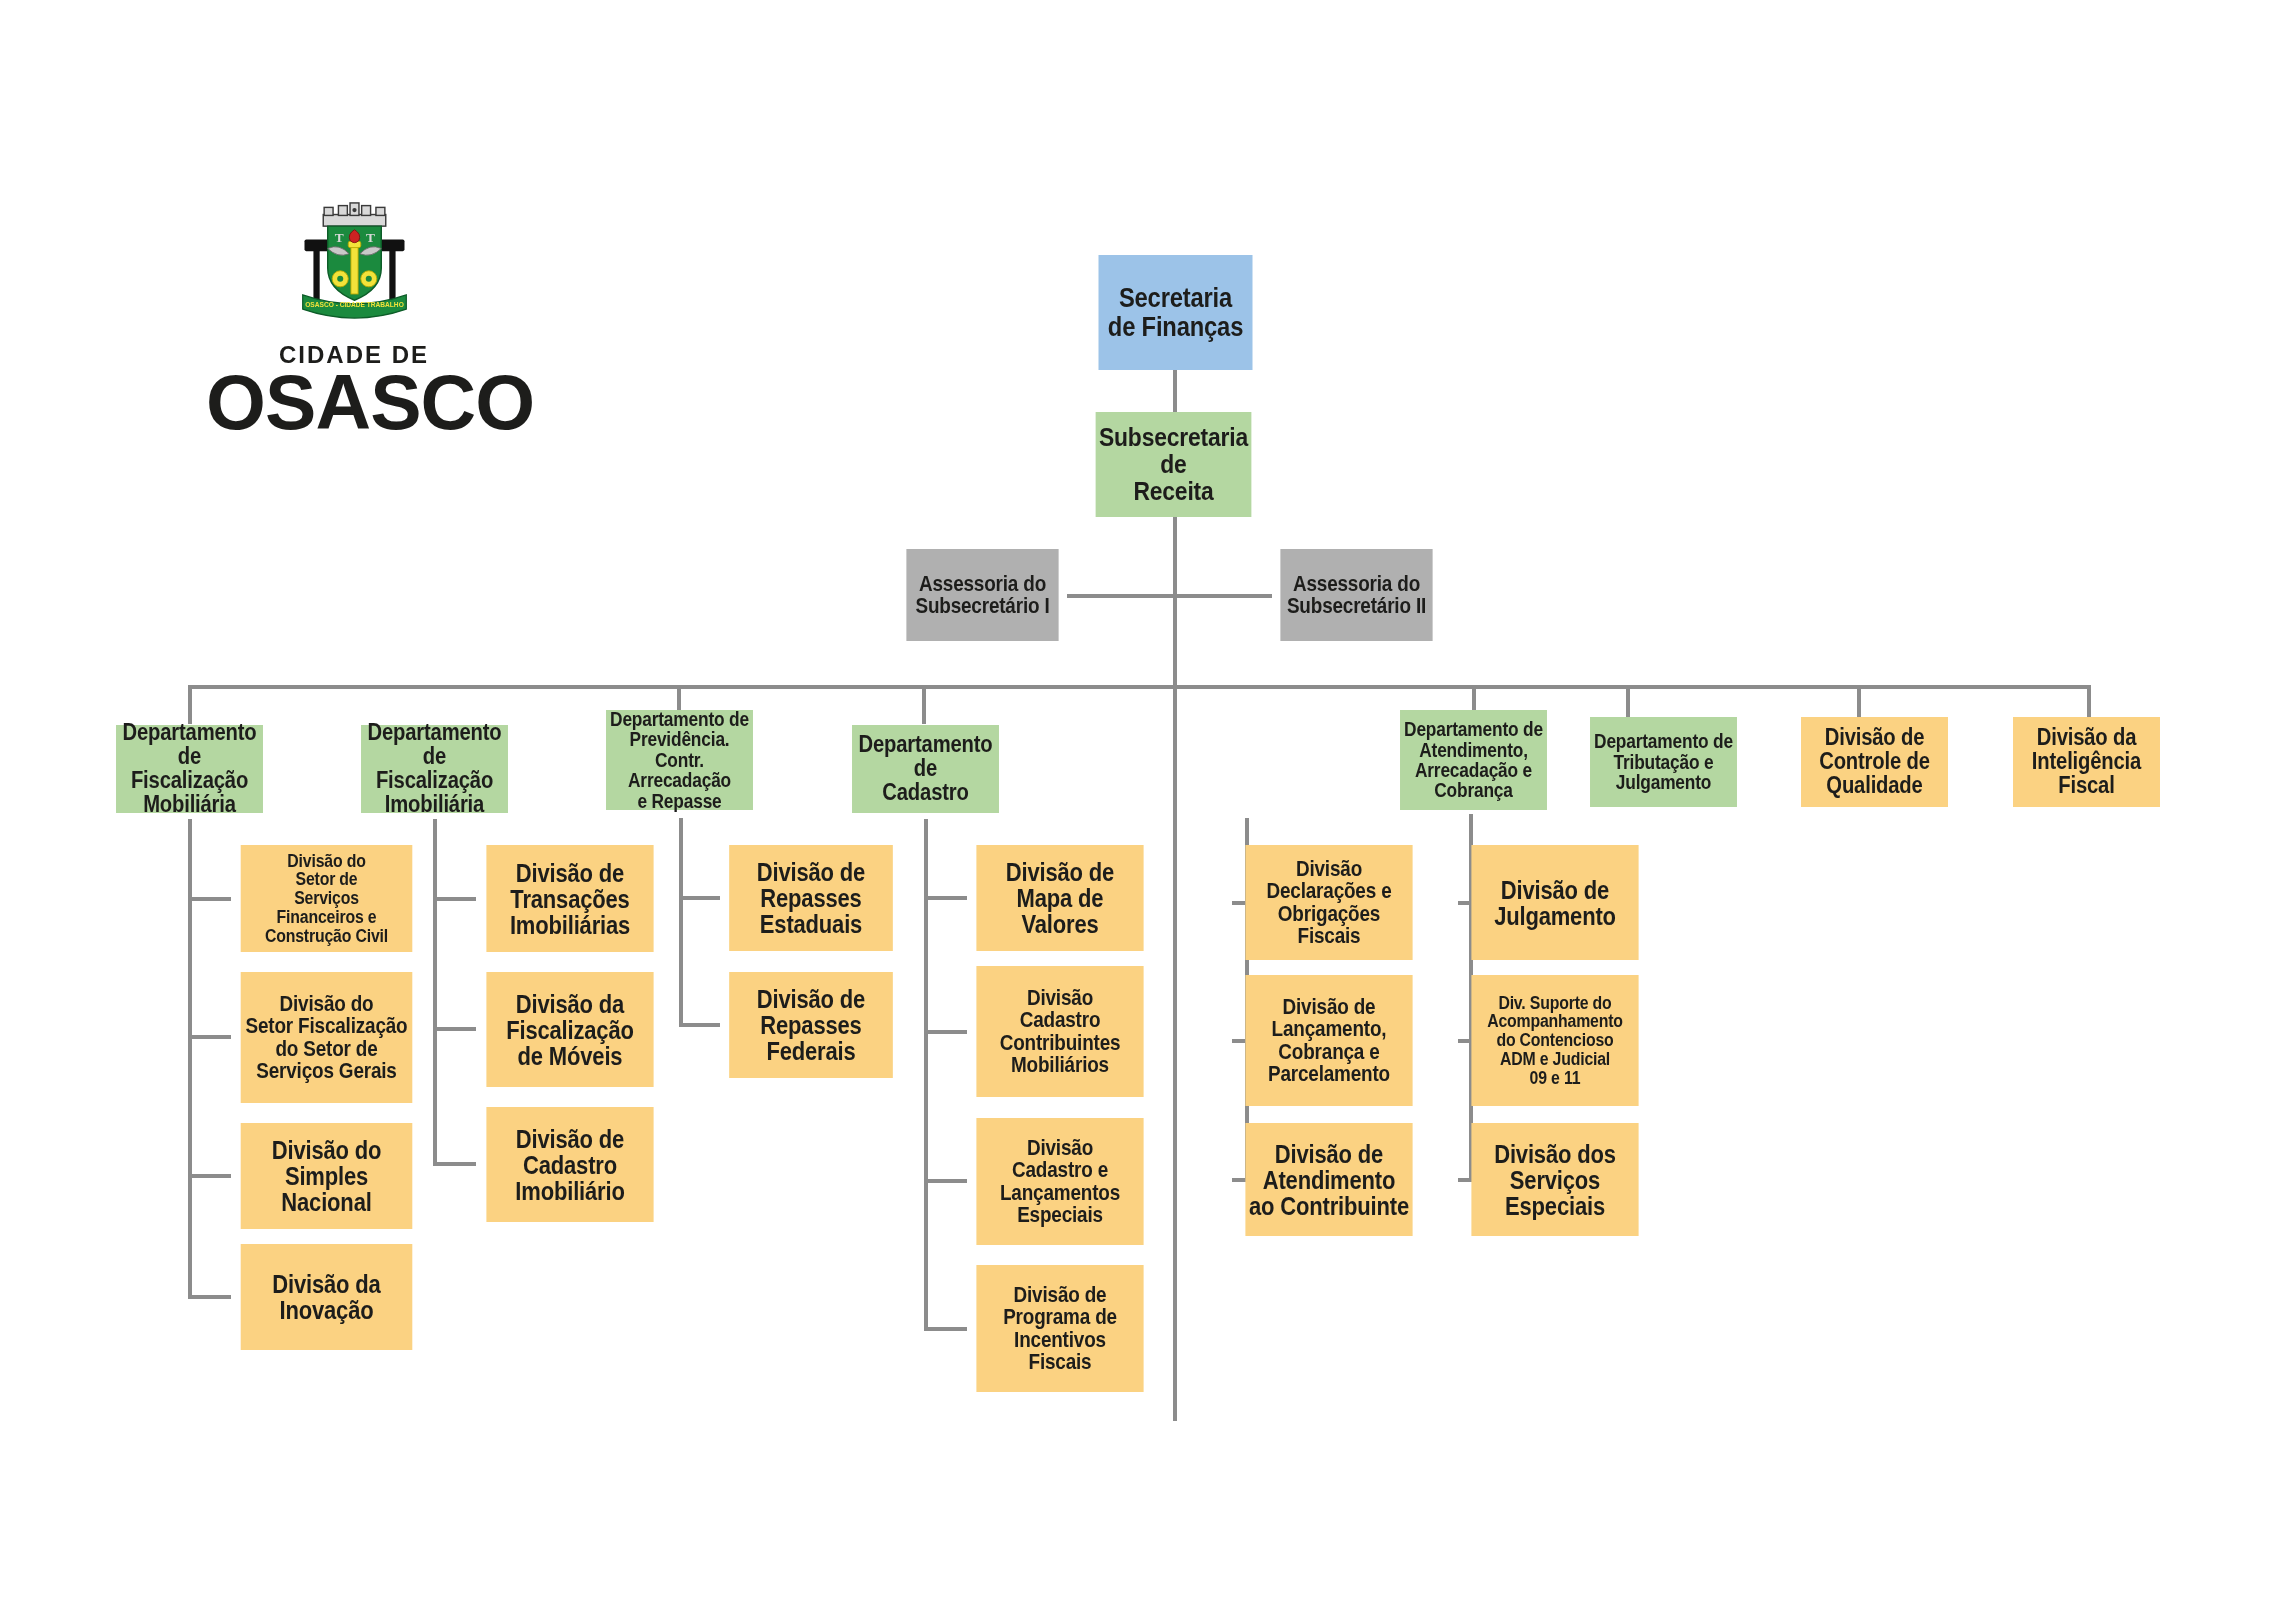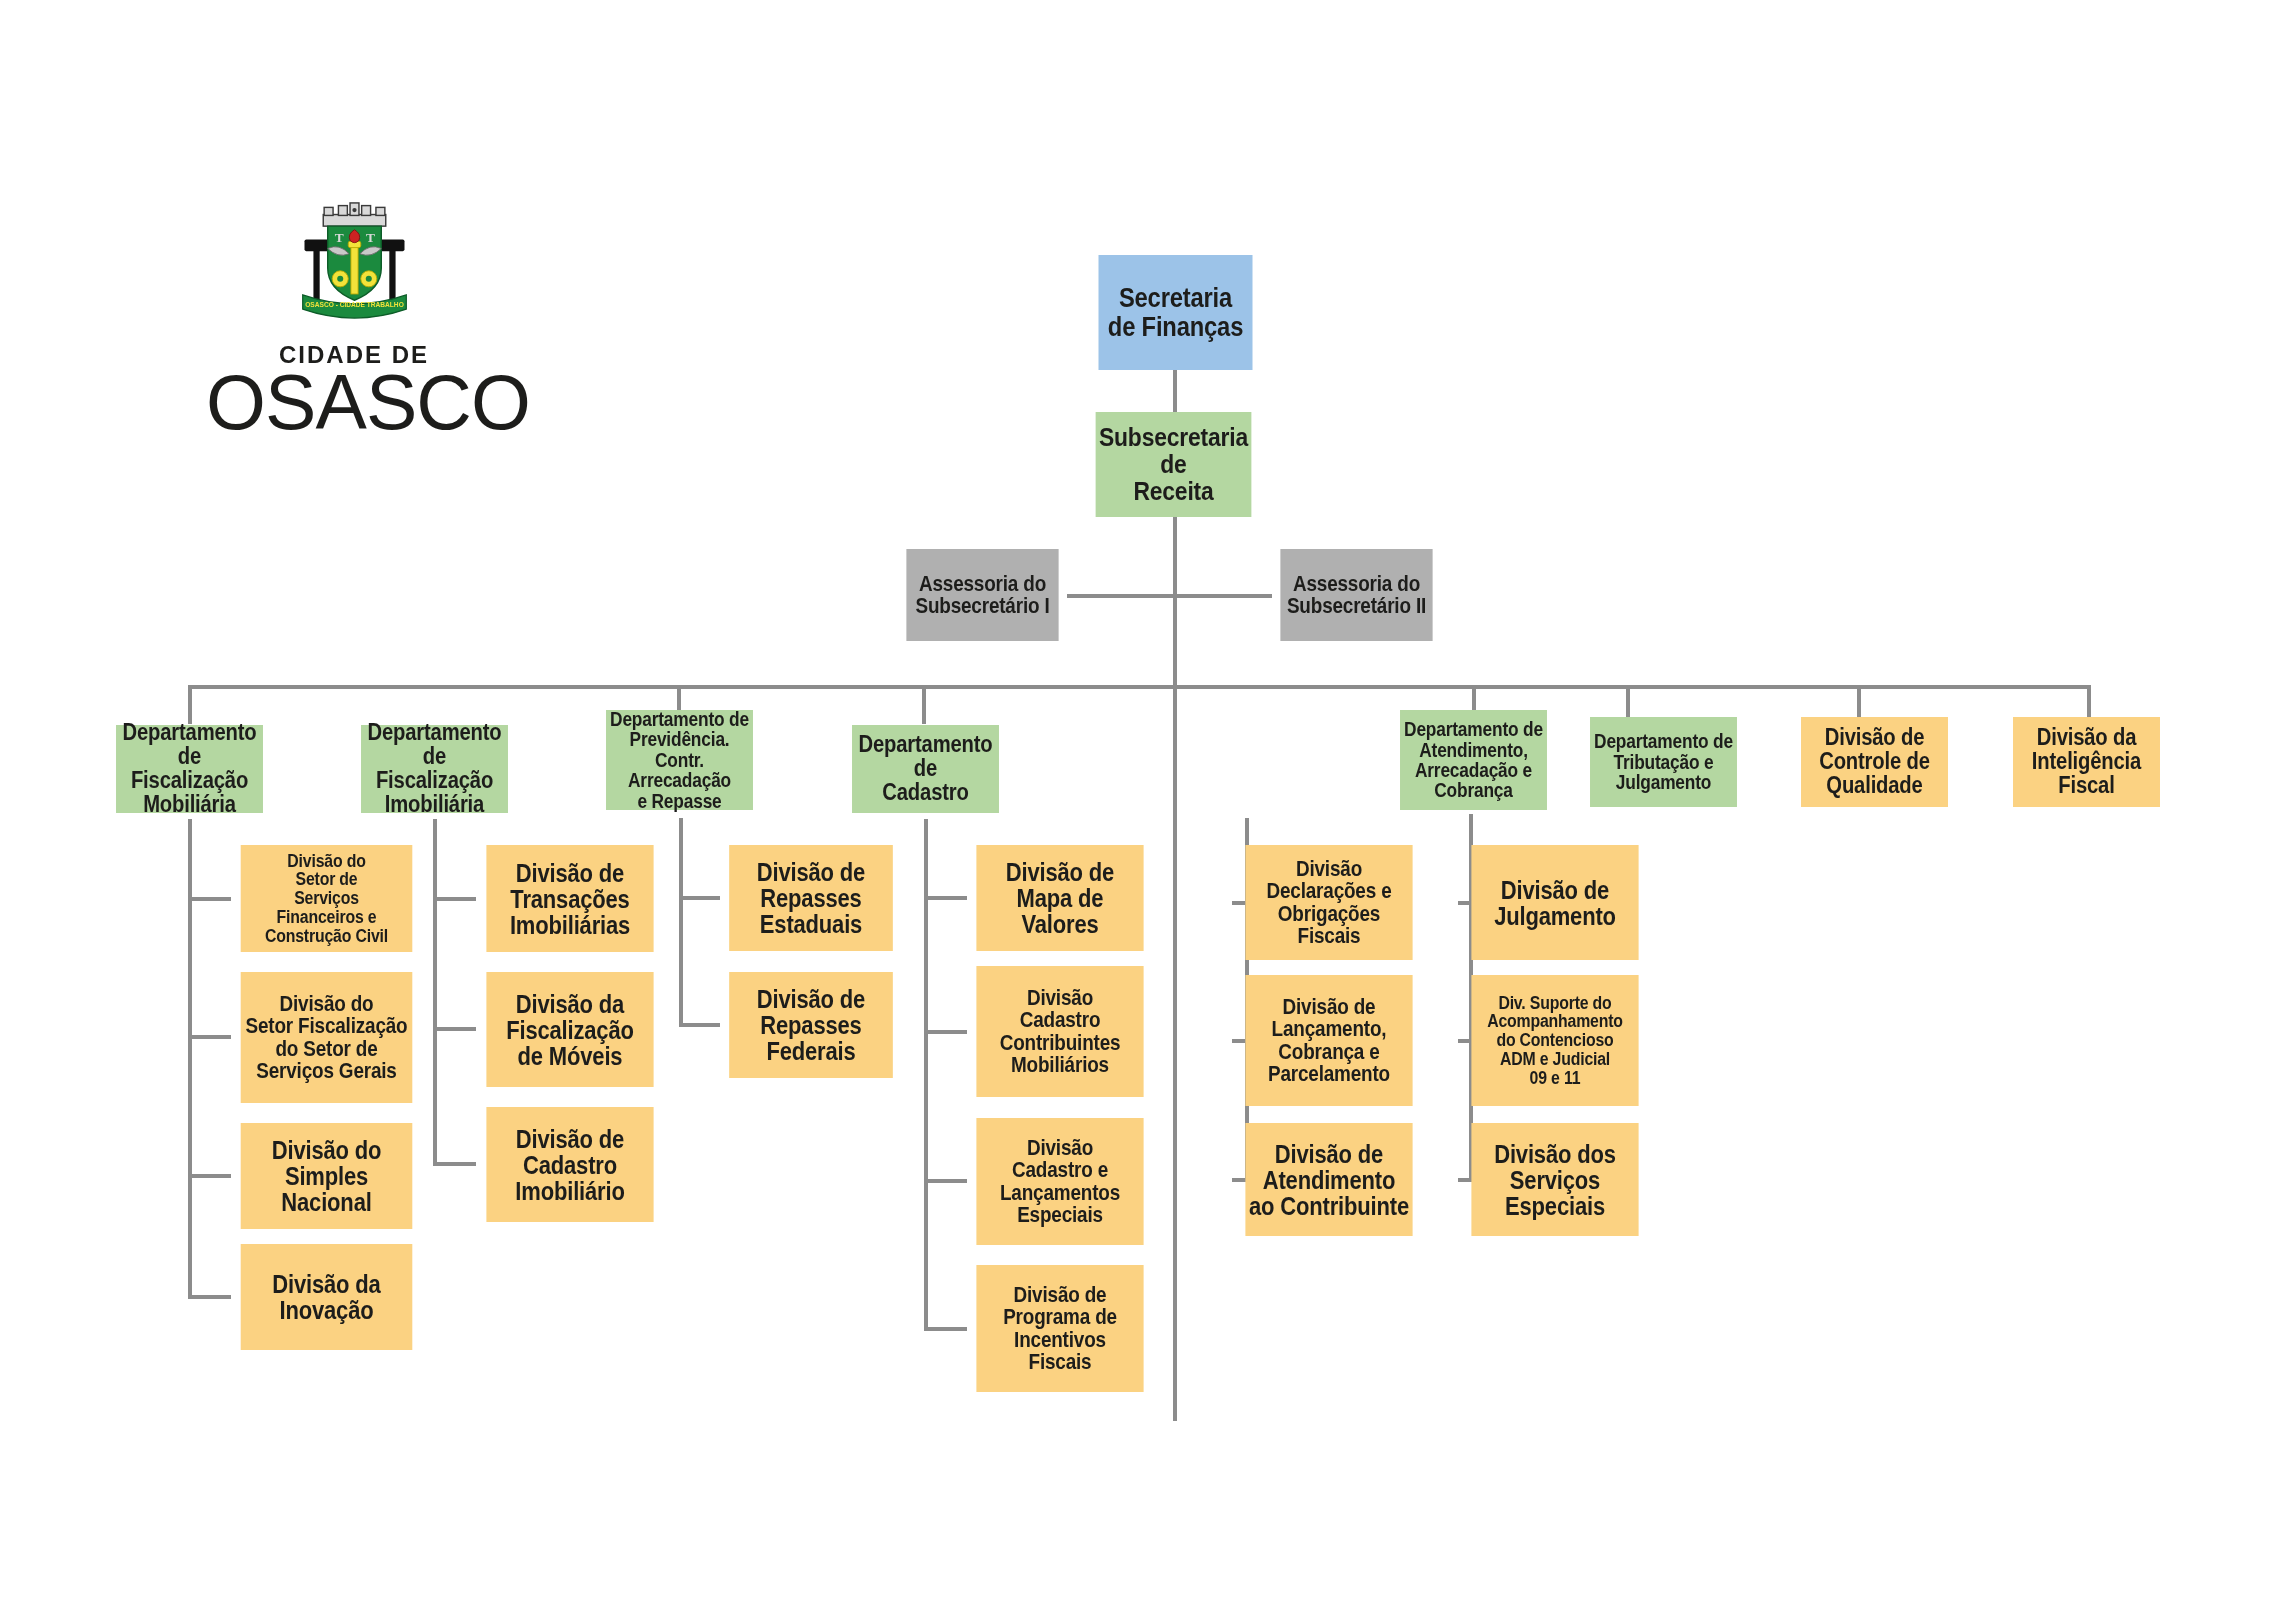--- a/index.html
+++ b/index.html
@@ -61,21 +61,21 @@
     font-family:"Liberation Sans",sans-serif;
     font-weight:700;
     font-size:24px;
     letter-spacing:2px;
     color:#1d1d1b;
     margin-top:5.4px;
   }
   .osasco{
     text-align:center;
     font-family:"Liberation Sans",sans-serif;
-    font-weight:400;
+    font-weight:700;
     font-size:77px;
     letter-spacing:-0.9px;
     color:#1d1d1b;
     margin-top:-5.4px;
     line-height:1;
   }
 </style>
 </head>
 <body>
 

